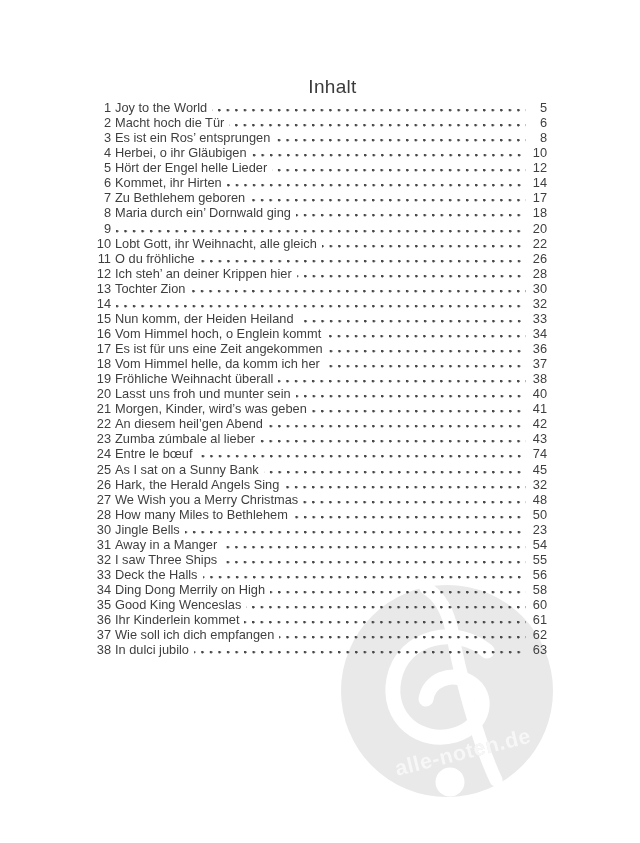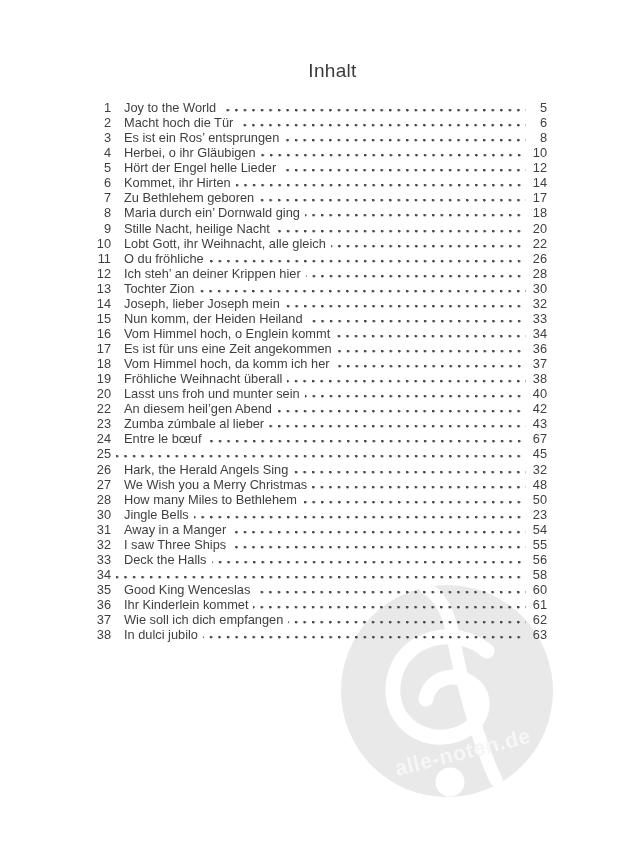--- a/index.html
+++ b/index.html
@@ -16,21 +16,21 @@
   }
   .watermark {
     position: absolute;
     left: 341px; top: 585px;
     width: 212px; height: 212px;
     z-index: 0;
   }
   .title {
     position: absolute;
     top: 60px; left: 0; right: 0;
-    margin: 0;
+    margin: 16px;
     padding-left: 25px;
     text-align: center;
     font-size: 19px;
     font-weight: 400;
     letter-spacing: 0.3px;
     color: #3b3b3b;
     z-index: 1;
   }
   .toc {
     position: absolute;
@@ -39,21 +39,21 @@
   }
   .row {
     display: flex;
     align-items: baseline;
     line-height: 15.07px;
     font-size: 12.8px;
     color: #3f3f3f;
     white-space: nowrap;
   }
   .no   { flex: none; width: 15px; text-align: right; }
-  .t    { flex: none; margin-left: 13px; }
+  .t    { flex: none; margin-left: 4px; }
   .pg   { flex: none; width: 16px; text-align: right; }
   .leader {
     flex: 1 1 auto;
     height: 3px;
     margin: 0 5px 0.5px 5px;
     background-image: radial-gradient(circle at 1.2px 1.2px, #474747 1.05px, rgba(0,0,0,0) 1.6px);
     background-size: 8.55px 3px;
     background-repeat: repeat-x;
     background-position: right 0 bottom 0;
   }
@@ -135,21 +135,20 @@
 
     <div class="row">
       <span class="no">8</span>
       <span class="t">Maria durch ein’ Dornwald ging</span>
       <span class="leader"></span>
       <span class="pg">18</span>
     </div>
 
     <div class="row">
       <span class="no">9</span>
-      <span class="t">Stille Nacht, heilige Nacht</span>
       <span class="leader"></span>
       <span class="pg">20</span>
     </div>
 
     <div class="row">
       <span class="no">10</span>
       <span class="t">Lobt Gott, ihr Weihnacht, alle gleich</span>
       <span class="leader"></span>
       <span class="pg">22</span>
     </div>
@@ -170,21 +169,20 @@
 
     <div class="row">
       <span class="no">13</span>
       <span class="t">Tochter Zion</span>
       <span class="leader"></span>
       <span class="pg">30</span>
     </div>
 
     <div class="row">
       <span class="no">14</span>
-      <span class="t">Joseph, lieber Joseph mein</span>
       <span class="leader"></span>
       <span class="pg">32</span>
     </div>
 
     <div class="row">
       <span class="no">15</span>
       <span class="t">Nun komm, der Heiden Heiland</span>
       <span class="leader"></span>
       <span class="pg">33</span>
     </div>
@@ -198,63 +196,70 @@
 
     <div class="row">
       <span class="no">17</span>
       <span class="t">Es ist für uns eine Zeit angekommen</span>
       <span class="leader"></span>
       <span class="pg">36</span>
     </div>
 
     <div class="row">
       <span class="no">18</span>
-      <span class="t">Vom Himmel hoch, da komm ich her</span>
+      <span class="t">Vom Himmel helle, da komm ich her</span>
       <span class="leader"></span>
       <span class="pg">37</span>
     </div>
 
     <div class="row">
       <span class="no">19</span>
       <span class="t">Fröhliche Weihnacht überall</span>
       <span class="leader"></span>
       <span class="pg">38</span>
     </div>
 
     <div class="row">
       <span class="no">20</span>
       <span class="t">Lasst uns froh und munter sein</span>
       <span class="leader"></span>
       <span class="pg">40</span>
     </div>
 
+    <div class="row">
+      <span class="no">21</span>
+      <span class="t">Morgen, Kinder, wird’s was geben</span>
+      <span class="leader"></span>
+      <span class="pg">41</span>
+    </div>
 
     <div class="row">
       <span class="no">22</span>
       <span class="t">An diesem heil’gen Abend</span>
       <span class="leader"></span>
       <span class="pg">42</span>
     </div>
 
     <div class="row">
       <span class="no">23</span>
       <span class="t">Zumba zúmbale al lieber</span>
       <span class="leader"></span>
       <span class="pg">43</span>
     </div>
 
     <div class="row">
       <span class="no">24</span>
       <span class="t">Entre le bœuf</span>
       <span class="leader"></span>
-      <span class="pg">67</span>
+      <span class="pg">74</span>
     </div>
 
     <div class="row">
       <span class="no">25</span>
+      <span class="t">As I sat on a Sunny Bank</span>
       <span class="leader"></span>
       <span class="pg">45</span>
     </div>
 
     <div class="row">
       <span class="no">26</span>
       <span class="t">Hark, the Herald Angels Sing</span>
       <span class="leader"></span>
       <span class="pg">32</span>
     </div>
@@ -297,20 +302,21 @@
 
     <div class="row">
       <span class="no">33</span>
       <span class="t">Deck the Halls</span>
       <span class="leader"></span>
       <span class="pg">56</span>
     </div>
 
     <div class="row">
       <span class="no">34</span>
+      <span class="t">Ding Dong Merrily on High</span>
       <span class="leader"></span>
       <span class="pg">58</span>
     </div>
 
     <div class="row">
       <span class="no">35</span>
       <span class="t">Good King Wenceslas</span>
       <span class="leader"></span>
       <span class="pg">60</span>
     </div>

